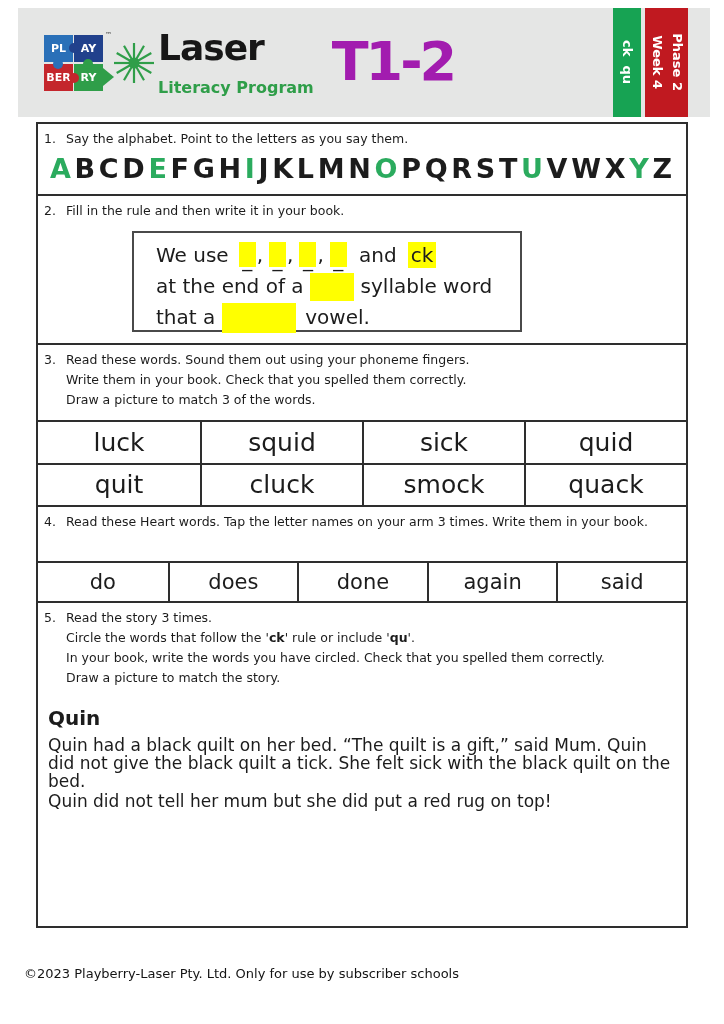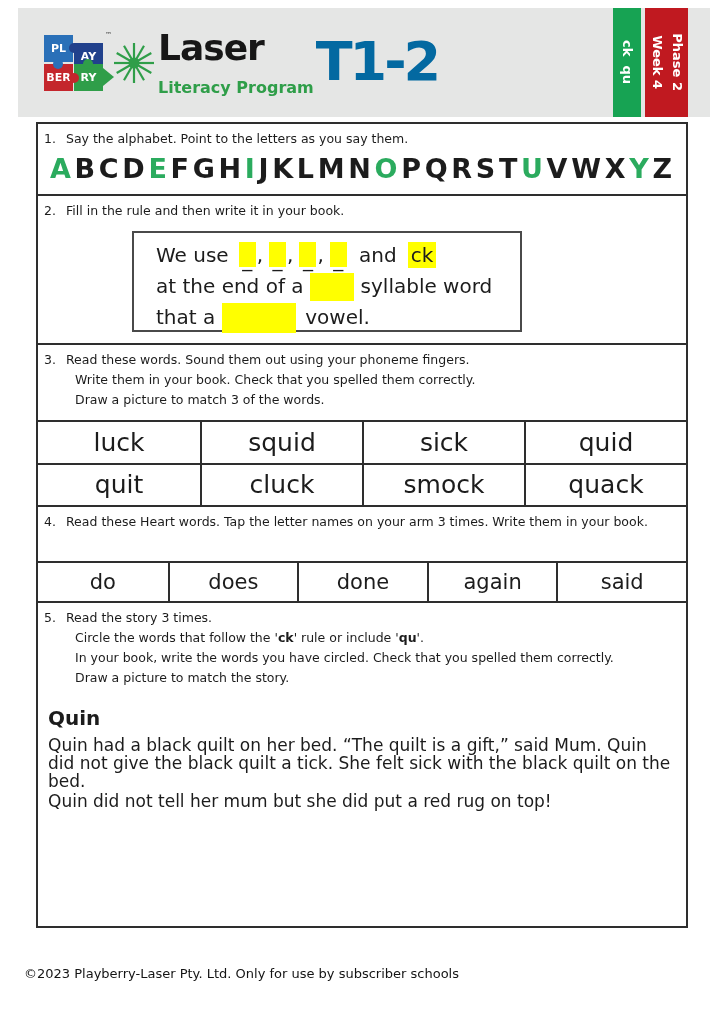--- a/index.html
+++ b/index.html
@@ -12,53 +12,53 @@
   .header-band{
     position:absolute;left:18px;top:8px;width:692px;height:109px;
     background:var(--header-gray,#e5e6e5);
     display:flex;align-items:center;
   }
   .logo-row{display:flex;align-items:center;padding-left:26px;}
   .puzzle{position:relative;width:60px;height:56px;flex:none;}
   .ptile{position:absolute;width:29px;height:27px;display:flex;align-items:center;justify-content:center;
          color:#fff;font-weight:bold;font-size:11px;letter-spacing:0;}
   .ptile.tl{left:0;top:0;background:var(--logo-blue-light);}
-  .ptile.tr{left:30px;top:8px;background:var(--logo-blue-dark);}
+  .ptile.tr{left:30px;top:0;background:var(--logo-blue-dark);}
   .ptile.bl{left:0;top:29px;background:var(--logo-red);}
   .ptile.br{left:30px;top:29px;background:var(--logo-green);}
   .knob{position:absolute;width:10px;height:10px;border-radius:50%;}
   .knob.k1{left:25px;top:8px;background:var(--logo-blue-dark);}
   .knob.k2{left:9px;top:24px;background:var(--logo-blue-light);}
   .knob.k3{left:25px;top:38px;background:var(--logo-red);}
   .knob.k4{left:39px;top:24px;background:var(--logo-green);}
   .parrow{position:absolute;left:59px;top:33px;width:0;height:0;
           border-left:11px solid var(--logo-green);border-top:9px solid transparent;border-bottom:9px solid transparent;}
   .tm{position:absolute;left:61px;top:-4px;font-size:7px;color:#666;font-weight:bold;}
   .burst{margin-left:8px;margin-right:2px;flex:none;}
   .burst line{stroke:var(--logo-green);stroke-width:2.2;}
   .burst circle{fill:var(--logo-green);}
   .brand-col{display:flex;flex-direction:column;line-height:1;}
   .brand-name{font-size:36px;font-weight:bold;color:#171717;letter-spacing:-1px;}
   .brand-sub{font-size:16px;font-weight:bold;color:var(--logo-green);margin-top:14px;letter-spacing:0;}
-  .brand-code{font-size:54px;font-weight:bold;color:#0369a1;letter-spacing:-3px;margin-left:2px;margin-top:-2px;}
+  .brand-code{font-size:54px;font-weight:bold;color:#a21caf;letter-spacing:-3px;margin-left:18px;margin-top:-2px;}
   .tab{position:absolute;top:8px;height:109px;display:flex;align-items:center;justify-content:center;}
   .tab-green{left:613px;width:28px;background:var(--tab-green);}
   .tab-red{left:645px;width:43px;background:var(--tab-red);}
   .tab-text{transform:rotate(90deg);white-space:pre;color:#fff;font-weight:bold;font-size:13px;line-height:1.55;text-align:center;}
   
   .wbox{
     position:absolute;left:36px;top:122px;width:652px;height:806px;
     border:2px solid #2e2e2e;box-sizing:border-box;
     display:flex;flex-direction:column;
   }
   .sec{border-bottom:2px solid #2e2e2e;box-sizing:border-box;flex:none;}
   .sec:last-child{border-bottom:none;}
   .instr{display:flex;font-size:12.5px;line-height:20px;padding:5px 8px 0 6px;}
   .num{width:22px;flex:none;}
-  .cont{margin-left:37px;font-size:12.5px;line-height:20px;padding-right:16px;}
+  .cont{margin-left:28px;font-size:12.5px;line-height:20px;padding-right:16px;}
   
   .sec1{height:72px;}
   .abc{display:flex;justify-content:space-between;padding:4px 14px 0 12px;
        font-size:27px;font-weight:bold;letter-spacing:0;}
   .abc .vowel{color:var(--vowel-green);}
   
   .sec2{height:149px;}
   .rule-box{margin:10px 0 0 94px;width:390px;height:101px;border:2px solid #4a4a4a;
             box-sizing:border-box;padding:7px 0 0 22px;font-size:20px;line-height:31px;}
   .rule-line{white-space:nowrap;}

